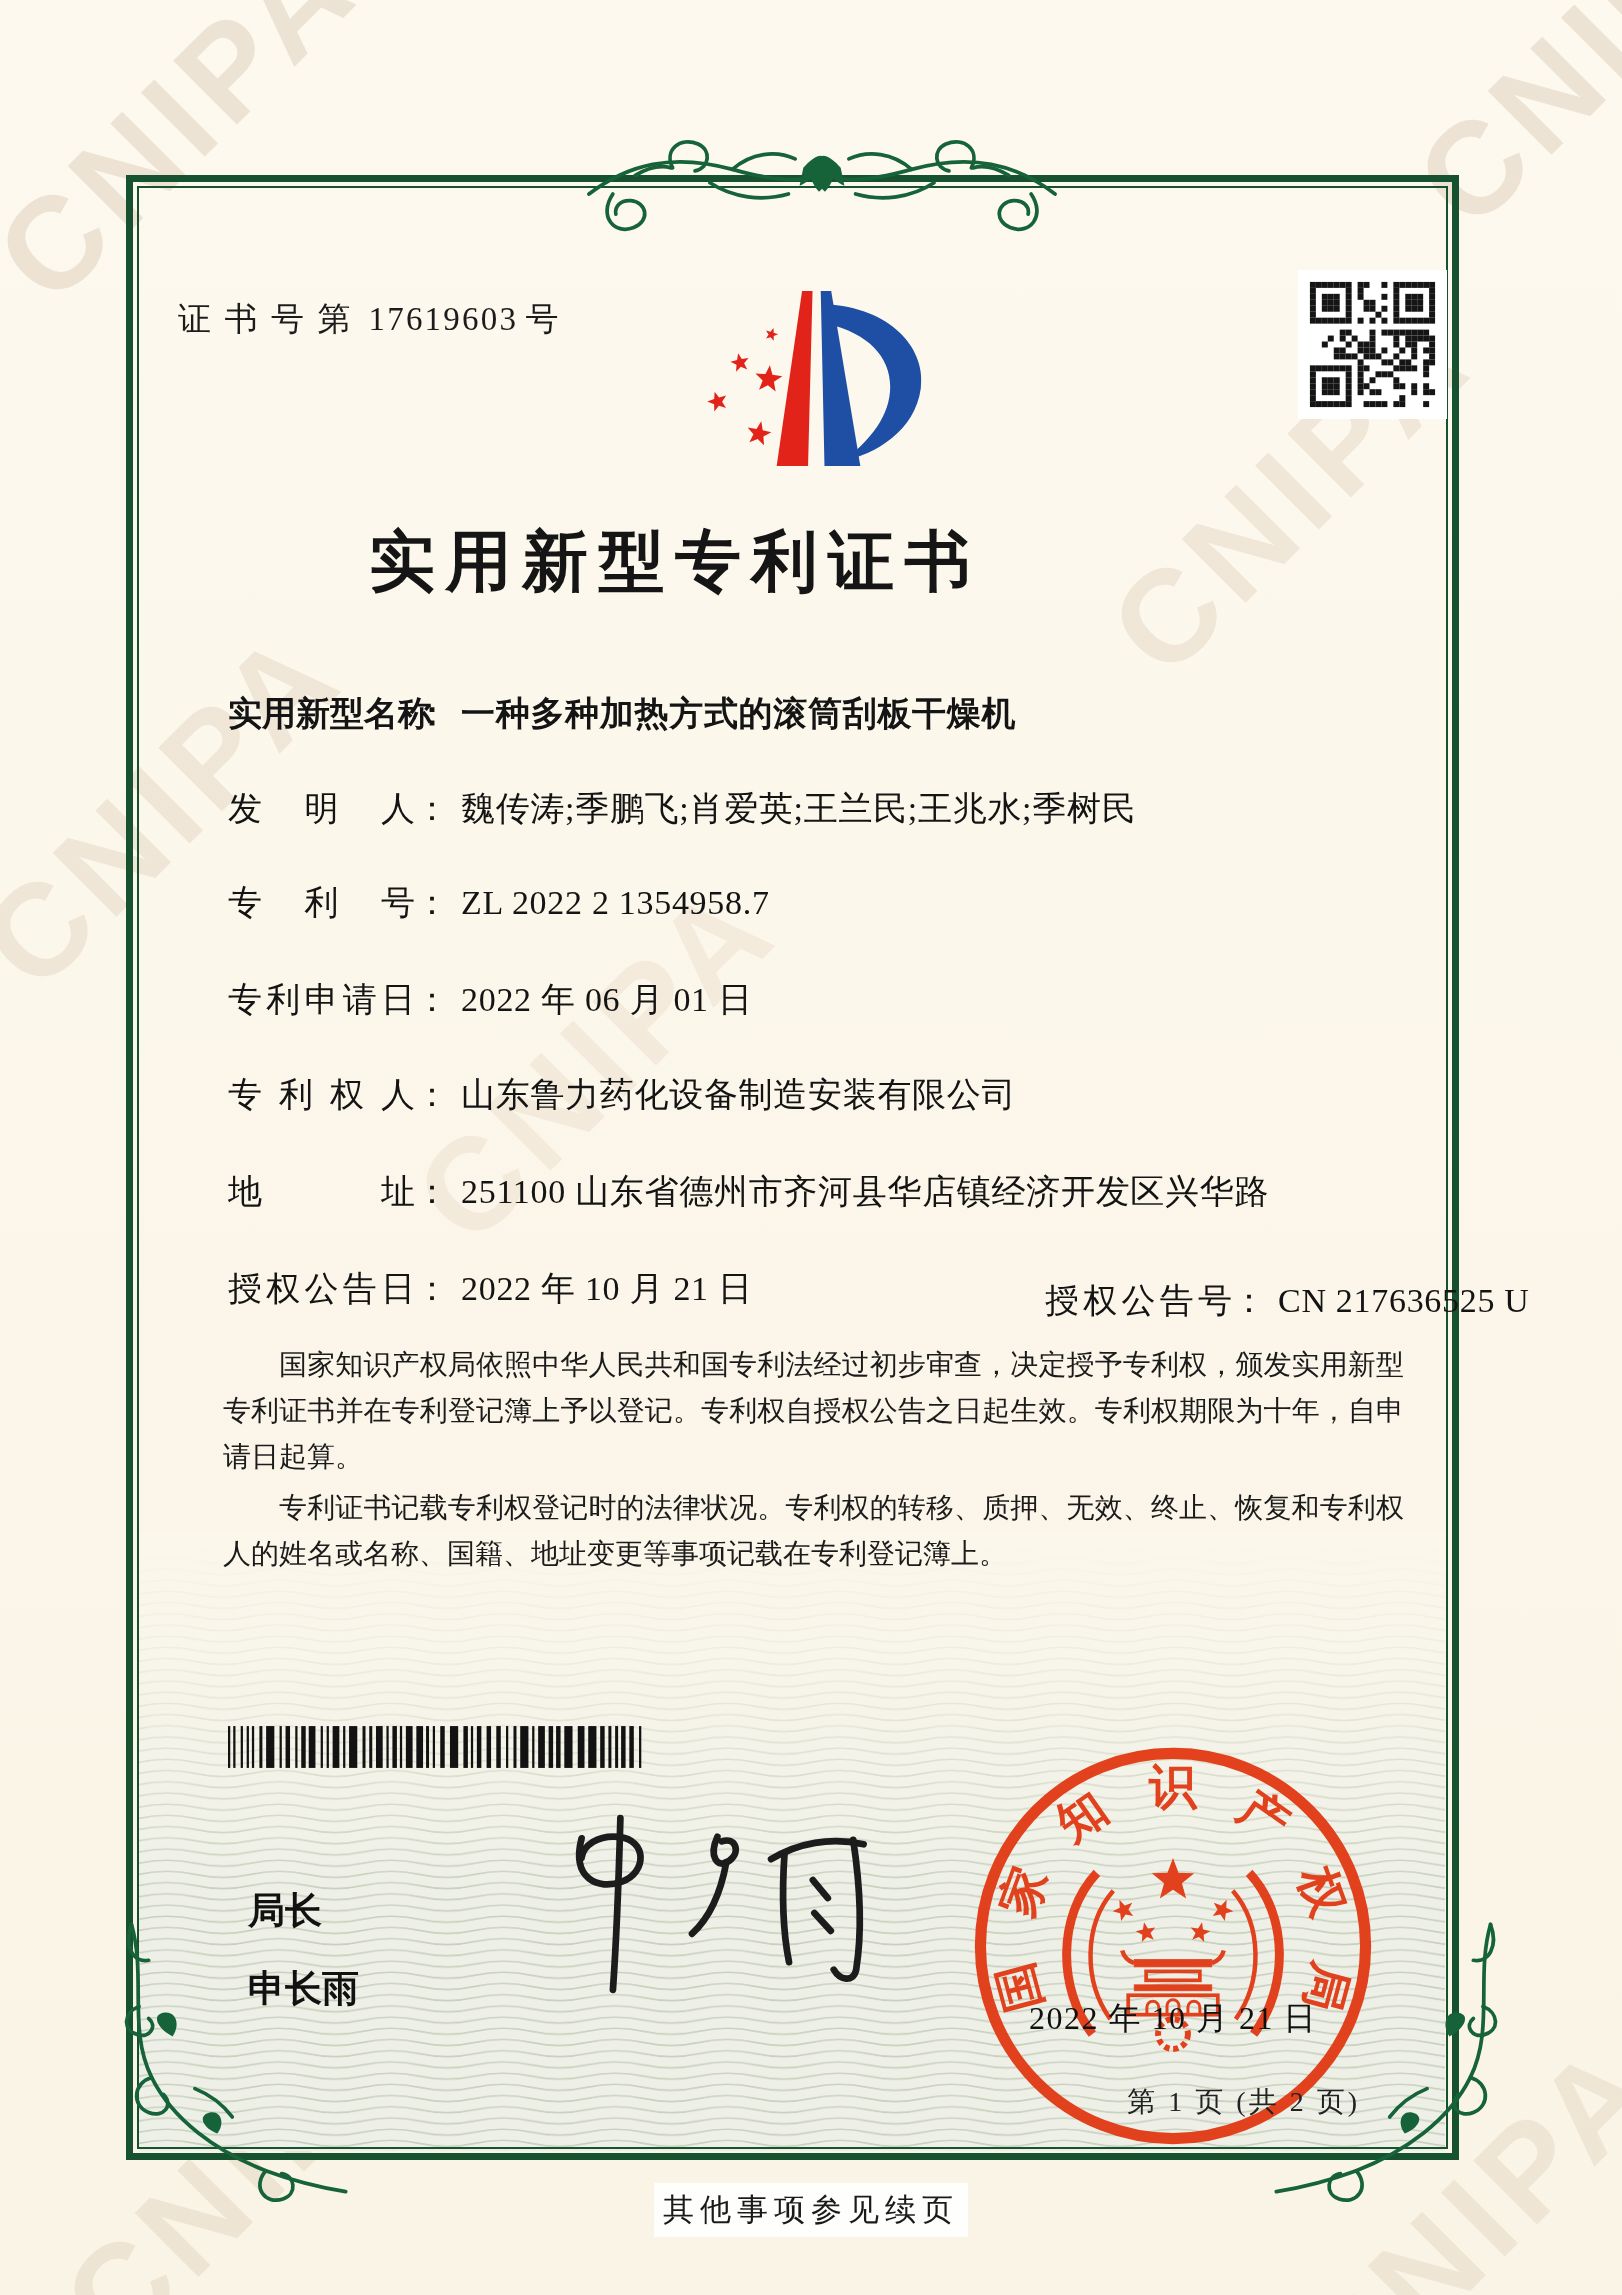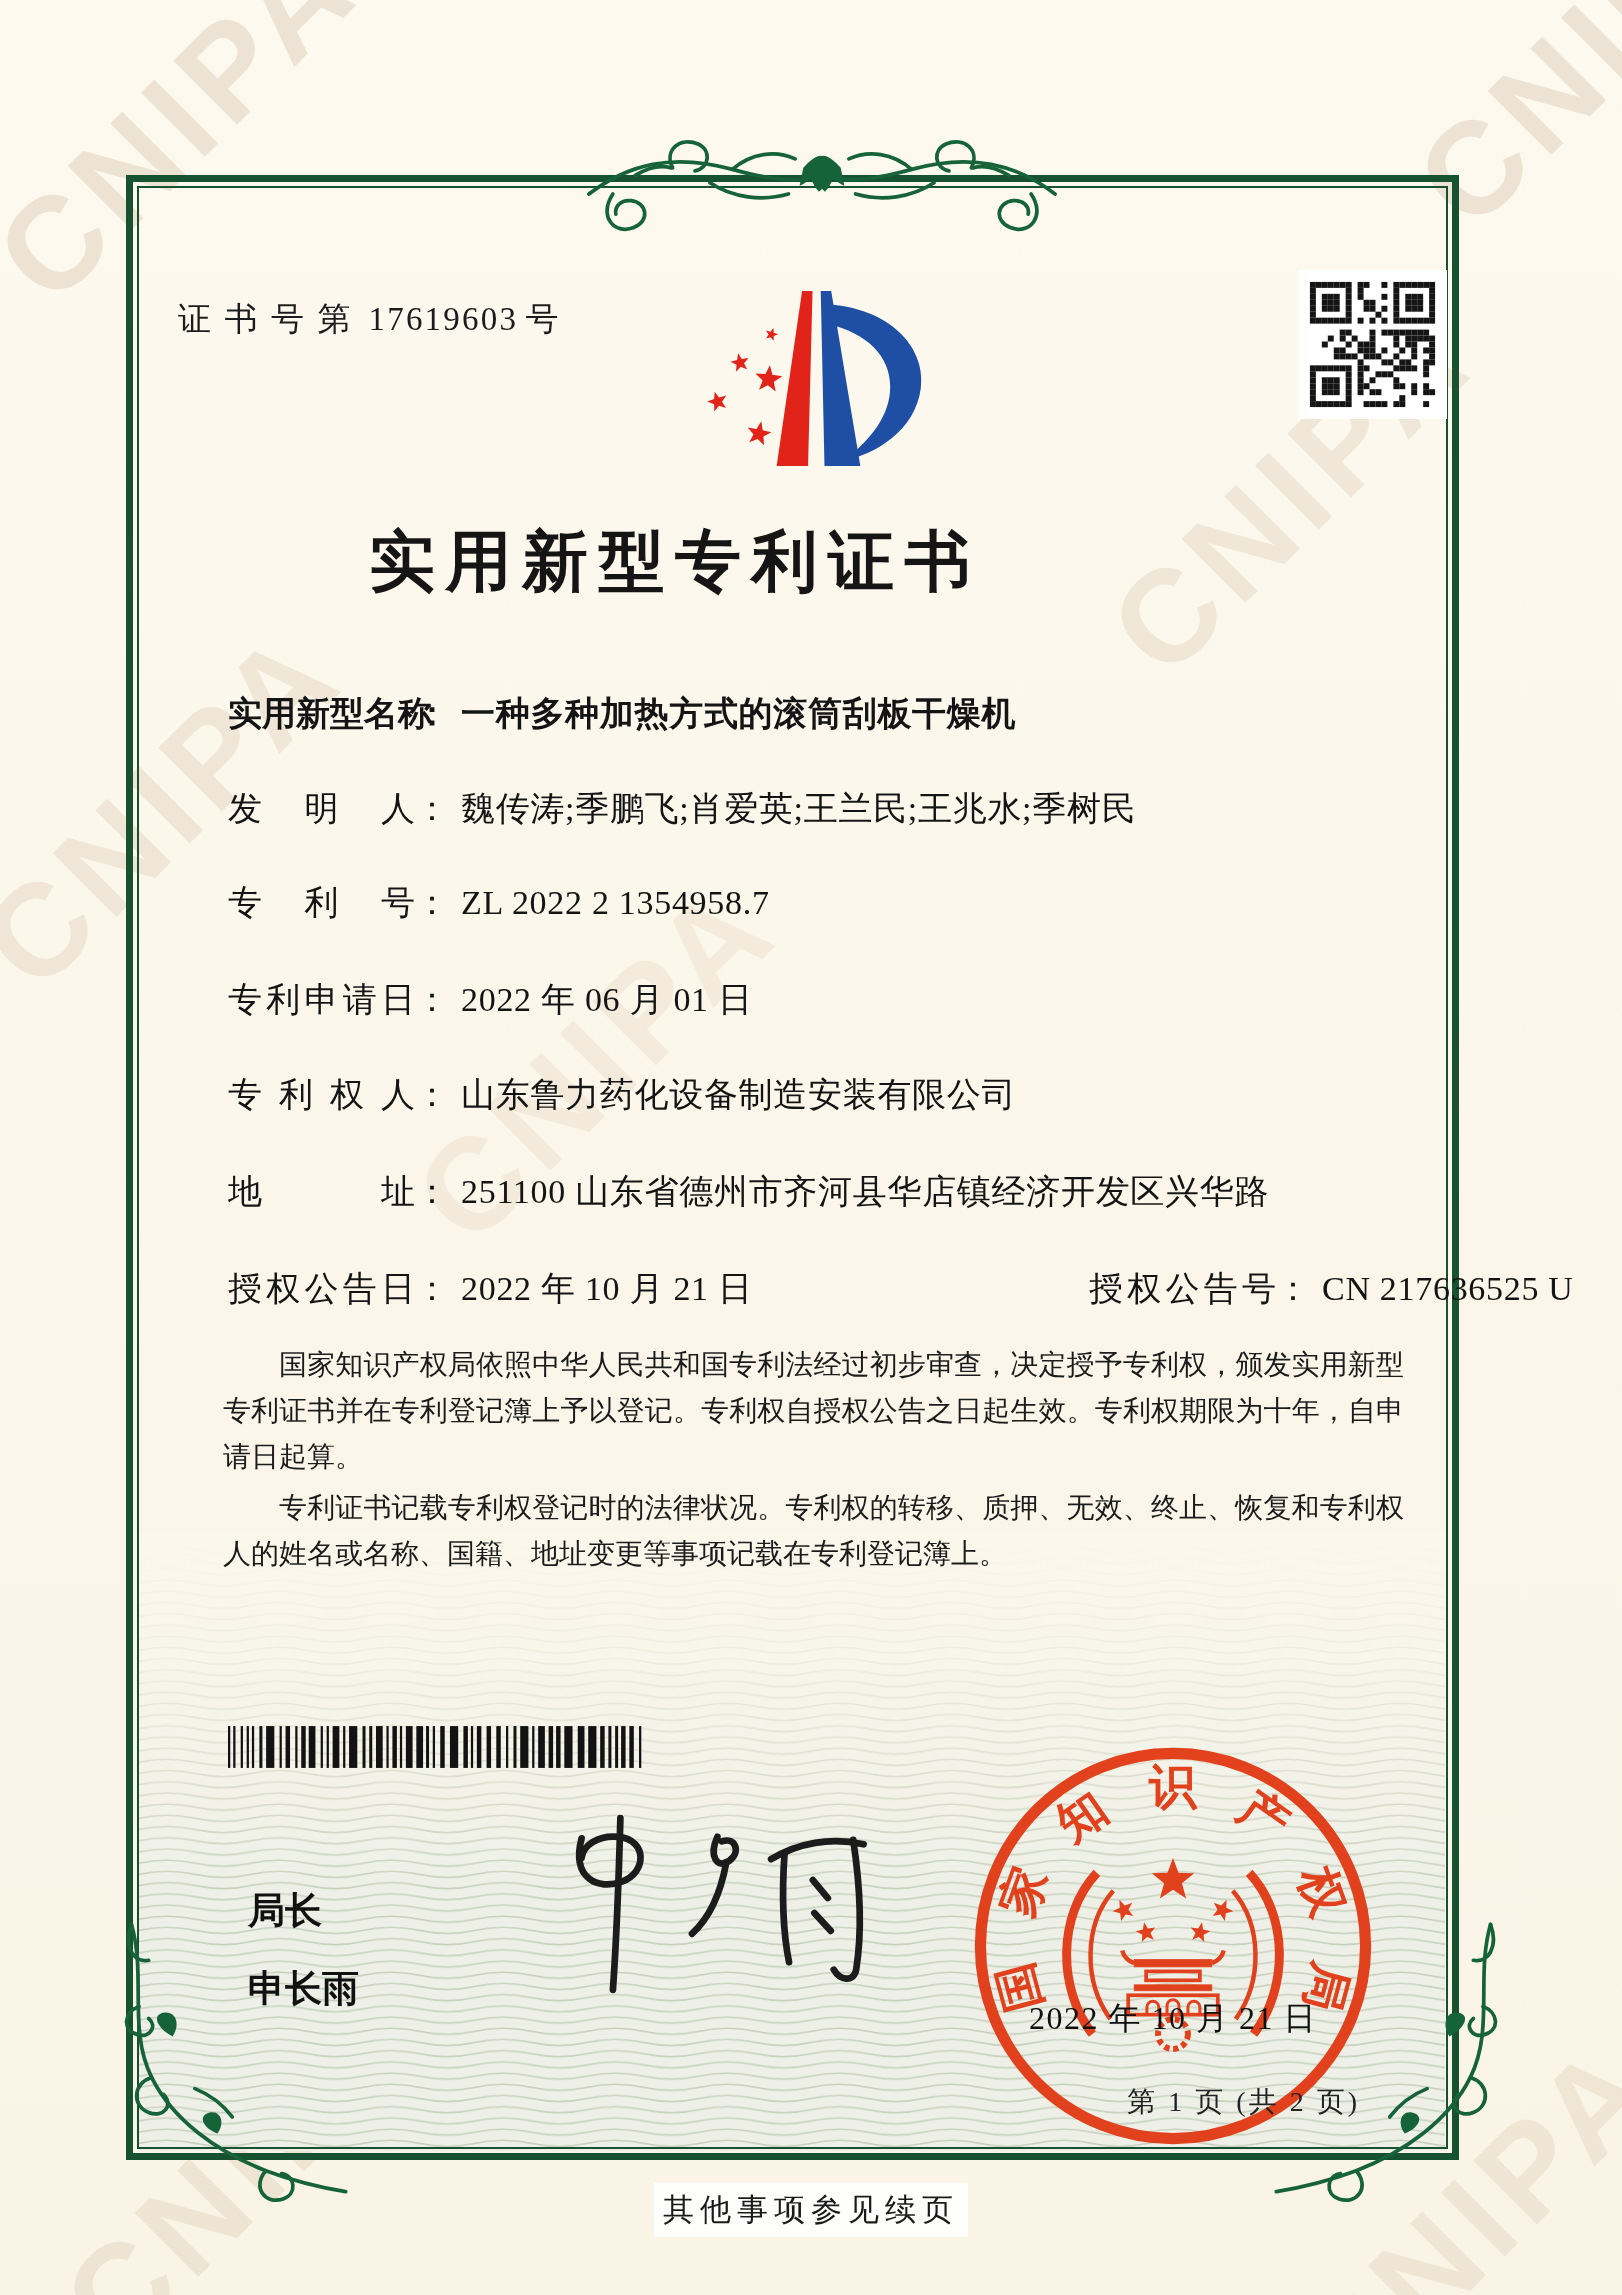--- a/index.html
+++ b/index.html
@@ -34,21 +34,21 @@
   .certno .num{letter-spacing:2.2px;margin-left:4.5px;margin-right:7.5px;}
   .logo{position:absolute;left:699px;top:282px;z-index:4;}
   .qr{position:absolute;left:1298px;top:270px;z-index:4;}
   .title{position:absolute;left:0;top:517px;width:1350px;margin:0;text-align:center;z-index:4;
          font-size:66px;font-weight:700;letter-spacing:10.5px;color:#151515;}
 
   .row{position:absolute;left:228px;z-index:4;font-size:34px;color:#141414;white-space:nowrap;}
   .flabel{display:inline-block;width:187px;text-align:justify;text-align-last:justify;vertical-align:bottom;}
   .colon{margin-right:12px;}
   .fvalue{letter-spacing:0.7px;}
-  .grant2{position:absolute;left:817px;top:0;margin-left:44px;}
+  .grant2{position:absolute;left:817px;top:12px;}
   .grant2 .flabel{width:187px;}
 
   .paras{position:absolute;left:223px;top:1342px;width:1181px;z-index:4;
          font-size:28px;line-height:46px;color:#1b1b1b;}
   .paras p{margin:0 0 5.2px 0;text-indent:2em;text-align:justify;}
 
   .barcode{position:absolute;left:228px;top:1726px;z-index:4;}
   .signer-title{position:absolute;left:248px;top:1886px;z-index:4;font-size:37px;font-weight:700;color:#111;}
   .signer-name{position:absolute;left:248px;top:1964px;z-index:4;font-size:37px;font-weight:700;color:#111;}
   .sig{position:absolute;left:493px;top:1807px;z-index:5;}

